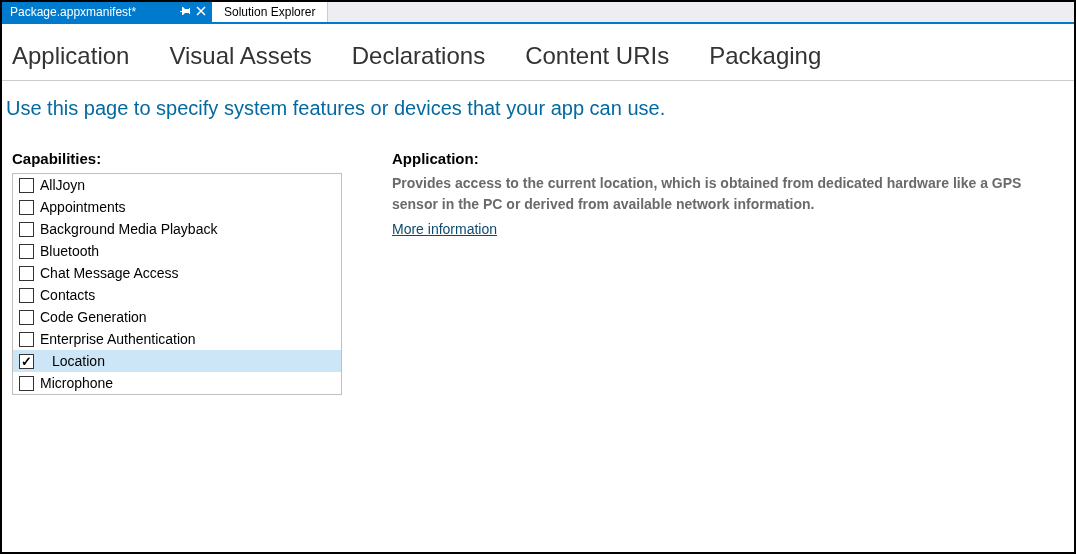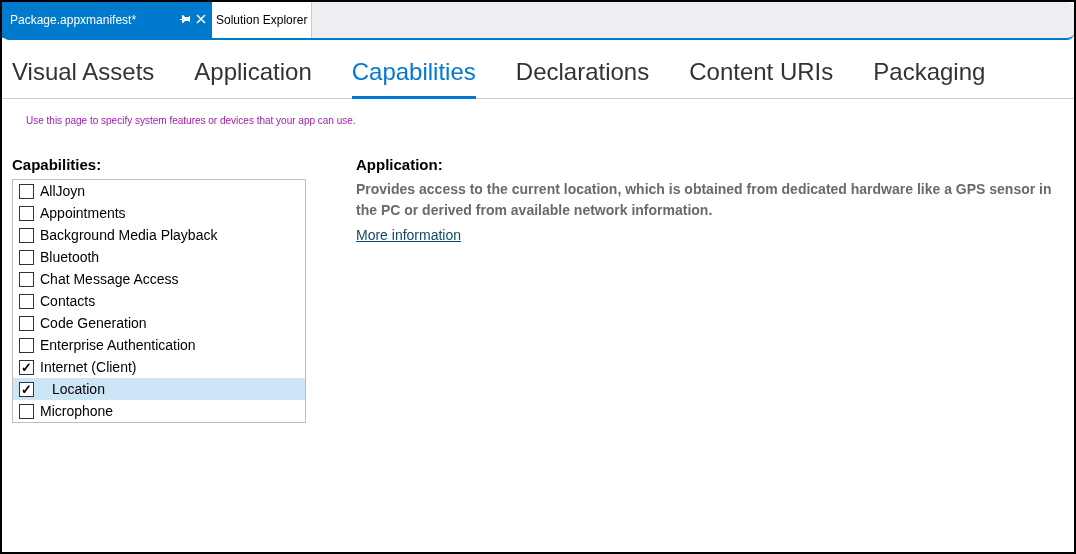--- a/index.html
+++ b/index.html
@@ -6,44 +6,43 @@
     body {
       font-family: "Segoe UI", Tahoma, sans-serif;
       background: #fff;
       width: 1076px;
       height: 554px;
       border: 2px solid #000;
       overflow: hidden;
     }
     .tab-bar {
       display: flex;
-      height: 38px;
+      height: 22px;
       border-bottom: 2px solid #007acc;
       font-size: 12px;
       background: #eeeef2;
-      border-radius: 7px;
     }
     .doc-tab {
       display: flex;
       align-items: center;
       background: #007acc;
       color: #fff;
       padding: 0 6px 0 8px;
       gap: 8px;
       min-width: 210px;
       justify-content: space-between;
     }
     .doc-tab .icons { display: flex; gap: 6px; align-items: center; }
     .pin-icon, .close-x { cursor: pointer; }
     .other-tab {
       background: #fff;
       color: #000;
       display: flex;
       align-items: center;
-      padding: 0 4px;
+      padding: 0 12px;
       border-right: 1px solid #ccc;
     }
     .nav-tabs {
       display: flex;
       gap: 40px;
       padding: 18px 10px 0 10px;
       font-size: 24px;
       font-weight: 400;
       color: #333;
       border-bottom: 1px solid #ccc;
@@ -51,30 +50,30 @@
     .nav-tab {
       padding-bottom: 10px;
       cursor: pointer;
     }
     .nav-tab.active {
       color: #0078d4;
       border-bottom: 3px solid #0078d4;
       margin-bottom: -1px;
     }
     .help-text {
-      padding: 16px 10px 0 24px;
-      color: #a21caf;
-      font-size: 10px;
+      padding: 16px 10px 0 4px;
+      color: #0369a1;
+      font-size: 20px;
     }
     .content {
       display: flex;
       padding: 30px 10px 0 10px;
       gap: 50px;
     }
-    .left-col { width: 294px; }
+    .left-col { width: 330px; }
     .section-title {
       font-weight: 700;
       font-size: 15px;
       margin-bottom: 6px;
     }
     .cap-list {
       border: 1px solid #bfbfbf;
       font-size: 14px;
     }
     .cap-item {
@@ -140,23 +139,22 @@
           </svg>
       </span>
     </span>
   </div>
   <div class="other-tab">
     <span>Solution Explorer</span>
   </div>
 </div>
 
 <div class="nav-tabs" id="nav-tabs">
+    <div class="nav-tab">Application</div>
     <div class="nav-tab">Visual Assets</div>
-    <div class="nav-tab">Application</div>
-    <div class="nav-tab active">Capabilities</div>
     <div class="nav-tab">Declarations</div>
     <div class="nav-tab">Content URIs</div>
     <div class="nav-tab">Packaging</div>
   </div>
 
 <div class="help-text">Use this page to specify system features or devices that your app can use.</div>
 
 <div class="content">
   <div class="left-col">
     <div class="section-title">Capabilities:</div>
@@ -186,24 +184,20 @@
           <span>Contacts</span>
         </div>
         <div class="cap-item">
           <div class="checkbox"></div>
           <span>Code Generation</span>
         </div>
         <div class="cap-item">
           <div class="checkbox"></div>
           <span>Enterprise Authentication</span>
         </div>
-        <div class="cap-item">
-          <div class="checkbox checked"></div>
-          <span>Internet (Client)</span>
-        </div>
         <div class="cap-item selected">
           <div class="checkbox checked"></div>
           <span>Location</span>
         </div>
         <div class="cap-item">
           <div class="checkbox"></div>
           <span>Microphone</span>
         </div>
       </div>
   </div>

